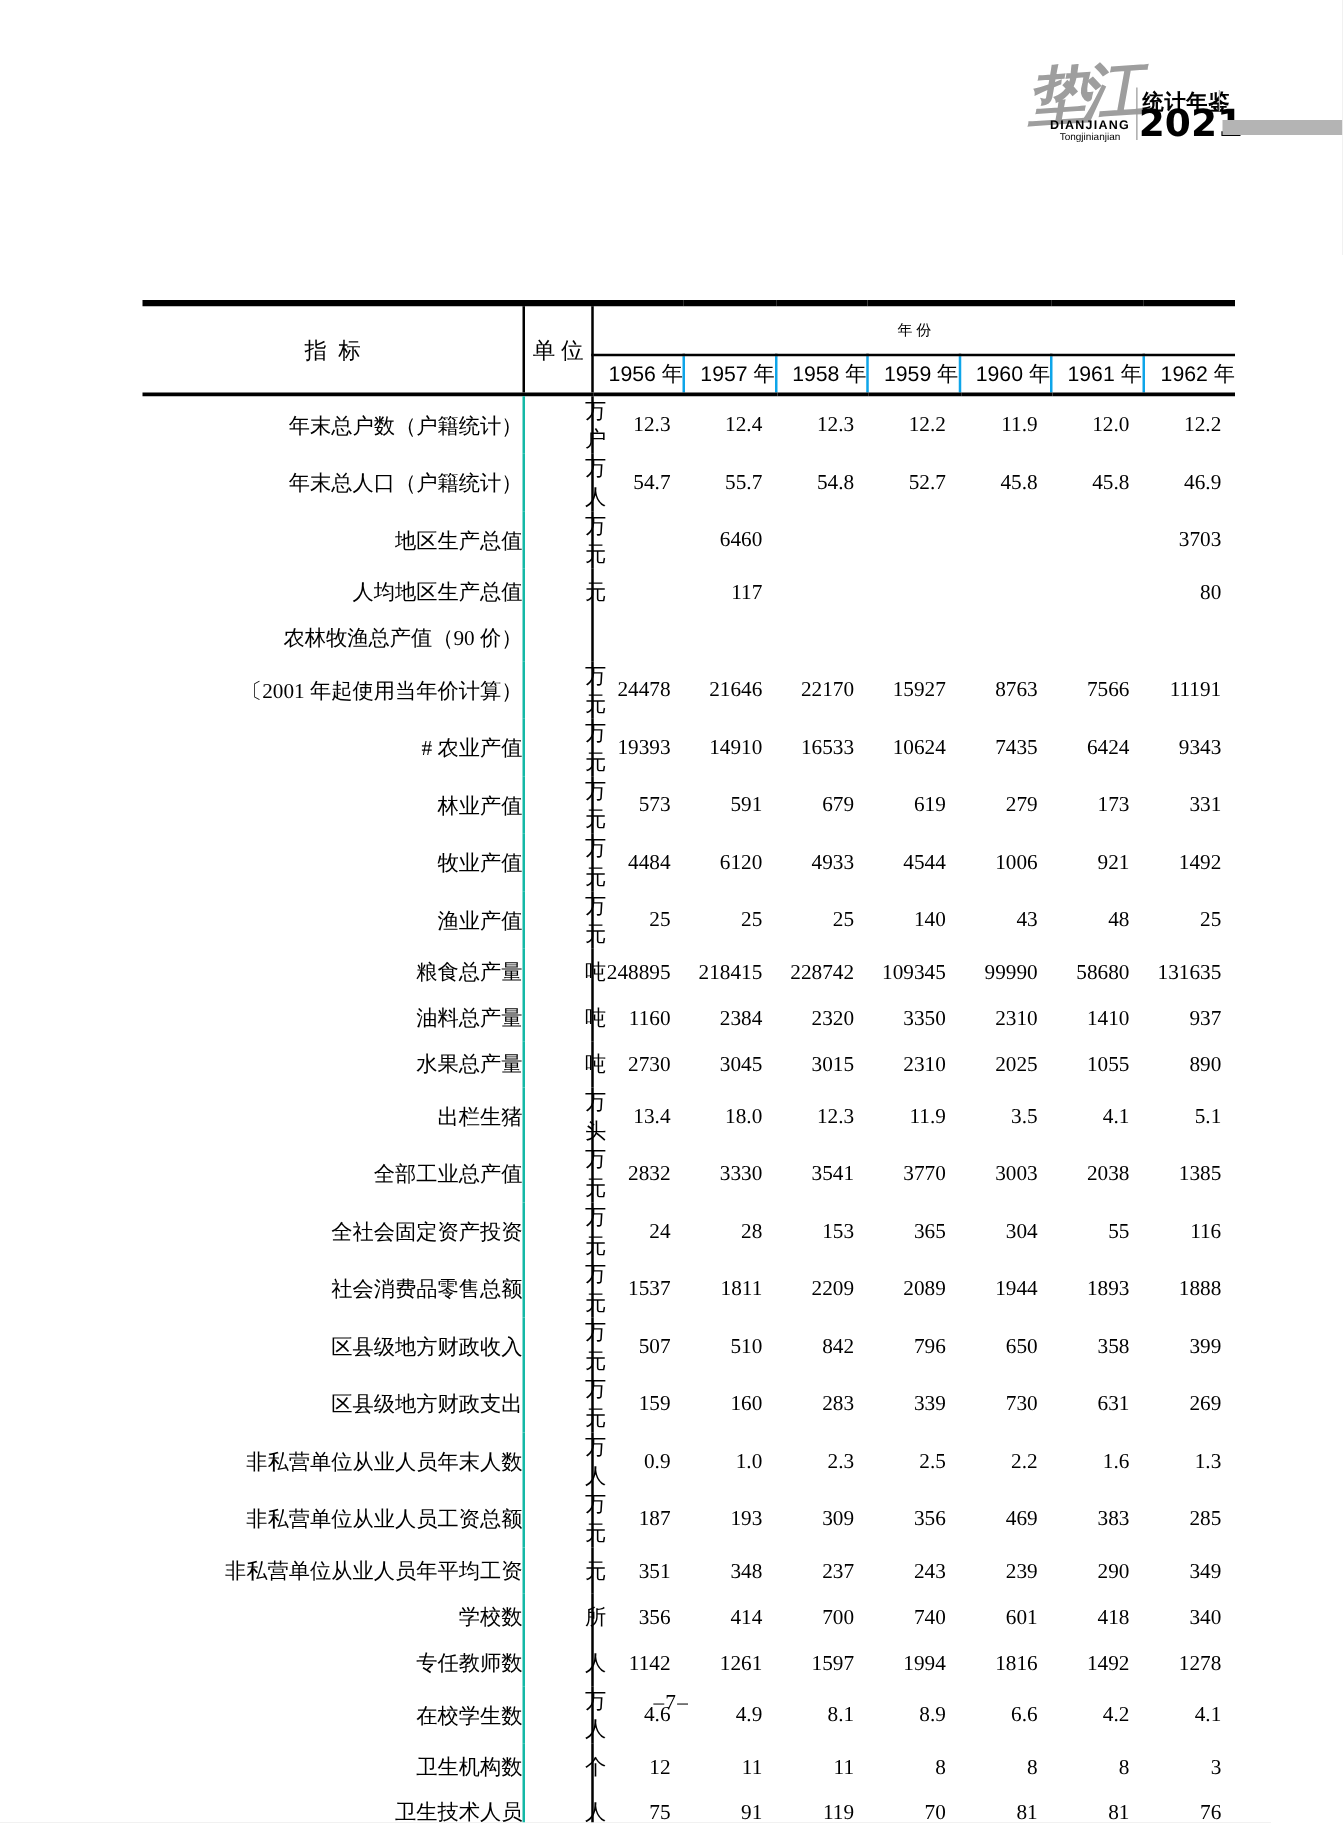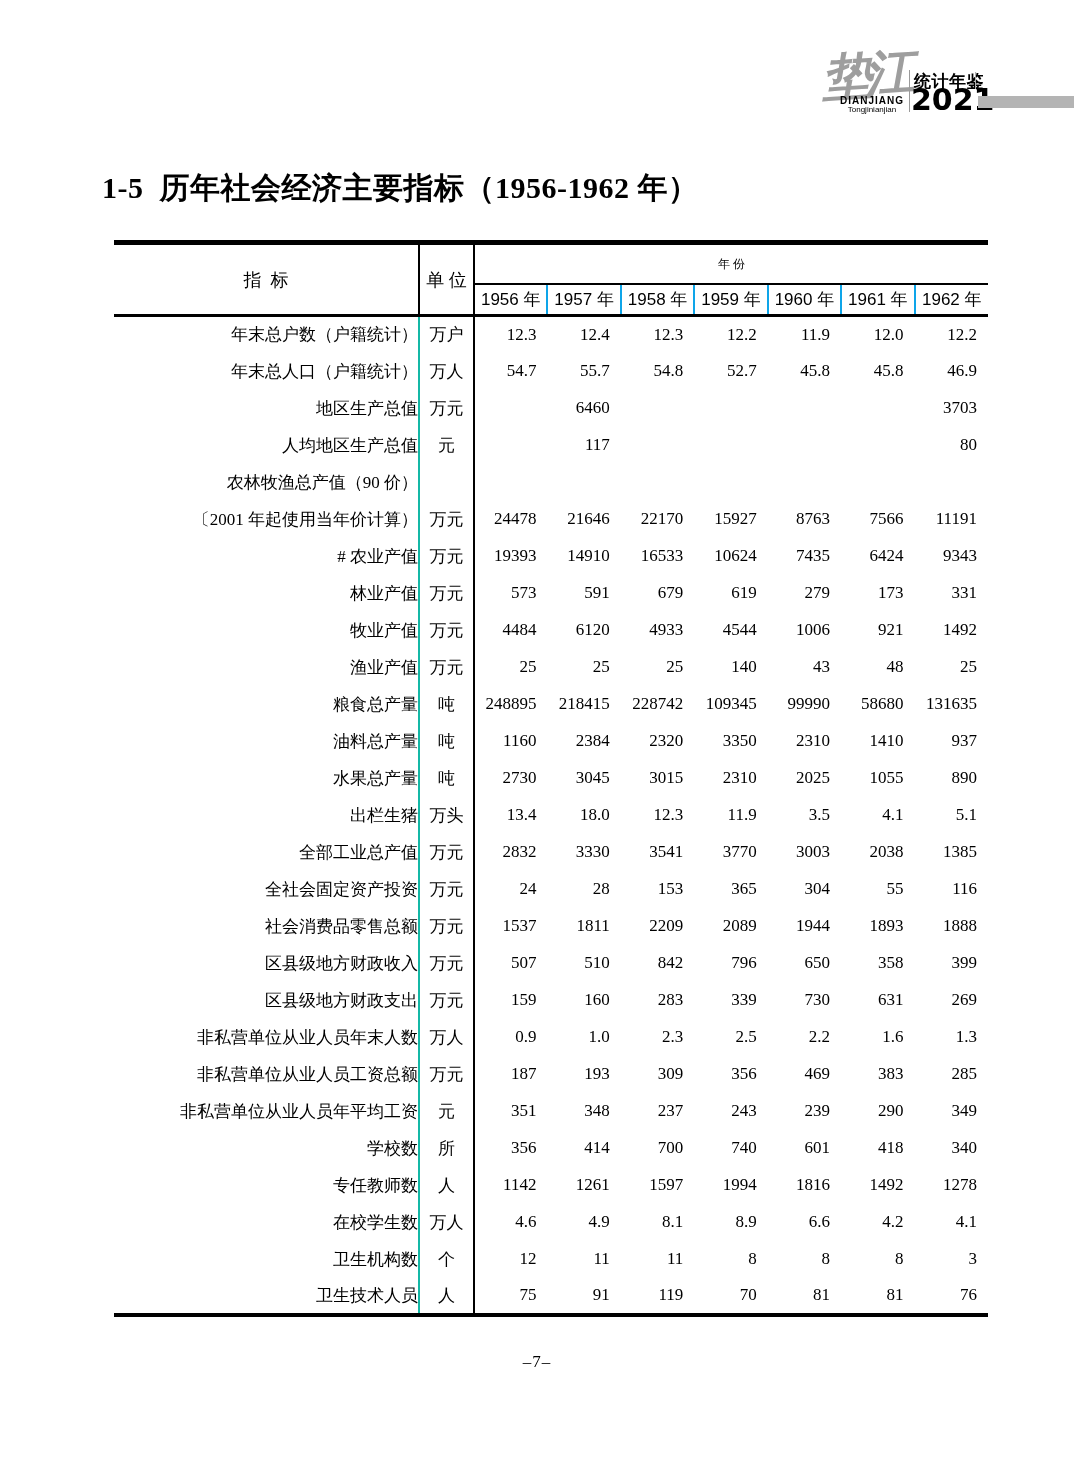--- a/index.html
+++ b/index.html
@@ -65,32 +65,32 @@
     border-top:5px solid #000;
     border-bottom:4px solid #000;
     font-size:17px;
   }
   col.c-ind  { width:305px; }
   col.c-unit { width:55px; }
   th { font-weight:normal; padding:0; }
   th.ind-h  { border-right:2px solid #000; text-align:center; font-size:18px; white-space:pre; }
   th.unit-h { border-right:2px solid #000; text-align:center; font-size:18px; white-space:pre; }
   th.yeargroup { height:38px; border-bottom:2px solid #000; text-align:center; font-size:12px; white-space:pre; }
-  tr.years-row th { height:29px; }
+  tr.years-row th { height:29px;text-align:right; }
   th.year {
     text-align:center;
     font-family:"Liberation Sans","DejaVu Sans",sans-serif;
     font-size:17px; white-space:pre;
   }
   th.year + th.year { border-left:2px solid #0ea5e9; }
   tbody tr { height:37px; }
   tbody tr:first-child td { border-top:3px solid #000; }
   td { padding:0; vertical-align:middle; }
   td.ind  { text-align:right; border-right:2px solid #14b8a6; white-space:pre; overflow:hidden; }
-  td.unit { text-align:center; border-right:2px solid #000; }
+  td.unit { text-align:center; border-right:2px solid #000;padding-left:48px; }
   td.val  { text-align:right; padding-right:11px; }
   td.i0 { padding-left:6px; }
   td.i1 { padding-left:20px; }
   td.i2 { padding-left:33px; }
   
   .page-number {
     position:absolute; left:0; top:1352px; width:100%;
     text-align:center; font-size:17px; letter-spacing:1px;
   }
 </style>
@@ -103,21 +103,20 @@
   <div class="brand-en">
     <div class="l1">DIANJIANG</div>
     <div class="l2">Tongjinianjian</div>
   </div>
   <div class="brand-divider"></div>
   <div class="yearbook-label">统计年鉴</div>
   <div class="yearbook-year">2021</div>
   <div class="brand-divider2"></div>
   <div class="gray-bar"></div>
 
-  <h1 class="title">1-5  历年社会经济主要指标（1956-1962 年）</h1>
 
   <table class="stat">
     <colgroup>
       <col class="c-ind">
         <col class="c-unit">
       <col>
         <col>
         <col>
         <col>
         <col>

